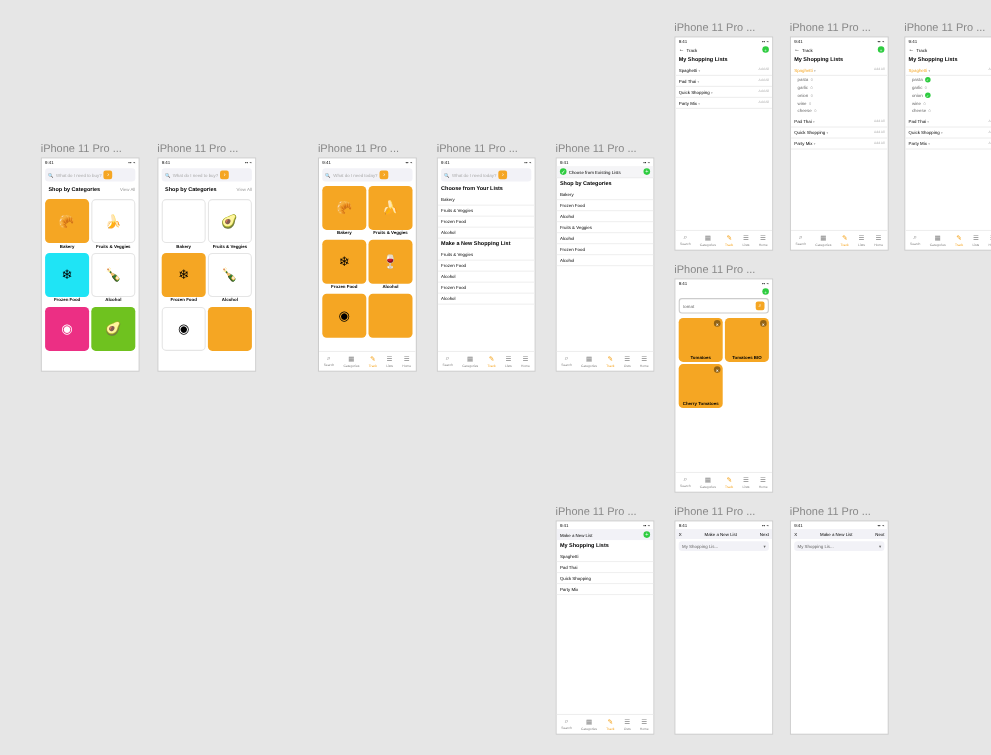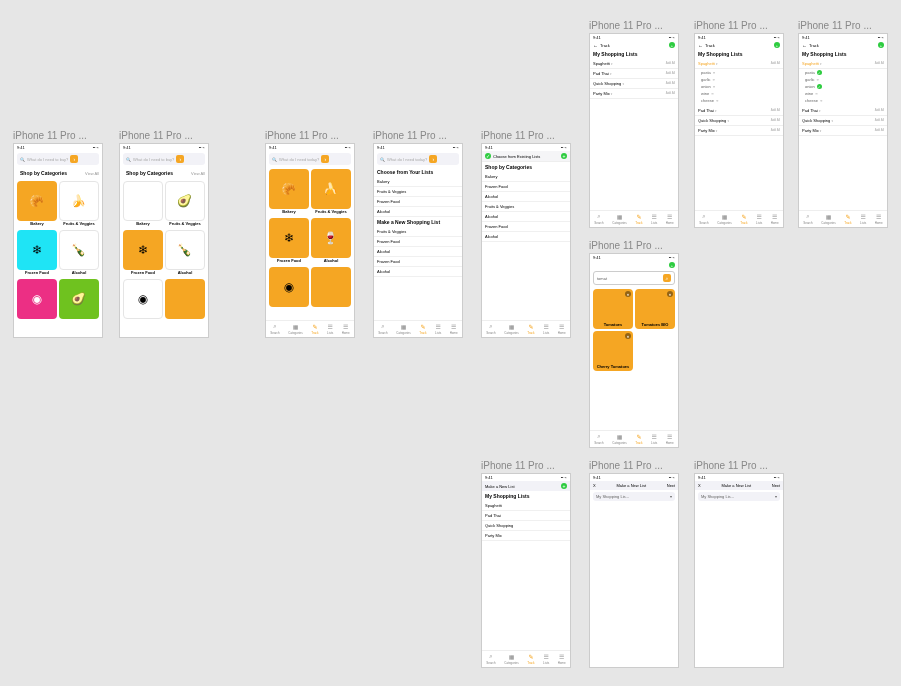--- a/index.html
+++ b/index.html
@@ -1,17 +1,17 @@
 <!DOCTYPE html>
 <html><head>
 <meta charset="utf-8">
 <style>
 * { box-sizing: border-box; margin: 0; padding: 0; }
 body { background: #e6e6e6; font-family: -apple-system, Helvetica, Arial, sans-serif; width: 901px; height: 686px; overflow: hidden; position: relative; }
-.artboard { position: absolute; }
+.artboard { position: absolute; margin-left: 24px; }
 .artboard-label { font-size: 10px; color: #888; margin-bottom: 2px; white-space: nowrap; overflow: hidden; text-overflow: ellipsis; }
 .phone { background: #fff; border: 1px solid #ccc; width: 90px; height: 195px; position: relative; overflow: hidden; display: flex; flex-direction: column; }
 .statusbar { display: flex; justify-content: space-between; padding: 1px 3px; font-size: 4px; }
 .statusbar .sig { display: flex; gap: 1px; }
 .header-small { display: flex; align-items: center; padding: 1px 3px; font-size: 4px; gap: 2px; }
 .back-arrow { font-size: 5px; }
 .green-dot { width: 6px; height: 6px; border-radius: 50%; background: #2ecc40; display: inline-flex; align-items: center; justify-content: center; color: #fff; font-size: 4px; margin-left: auto; }
 .section-title { font-weight: 700; font-size: 5px; padding: 2px 3px; }
 .row-header { display: flex; justify-content: space-between; align-items: baseline; padding: 1px 3px; }
 .view-all { font-size: 4px; color: #999; }

